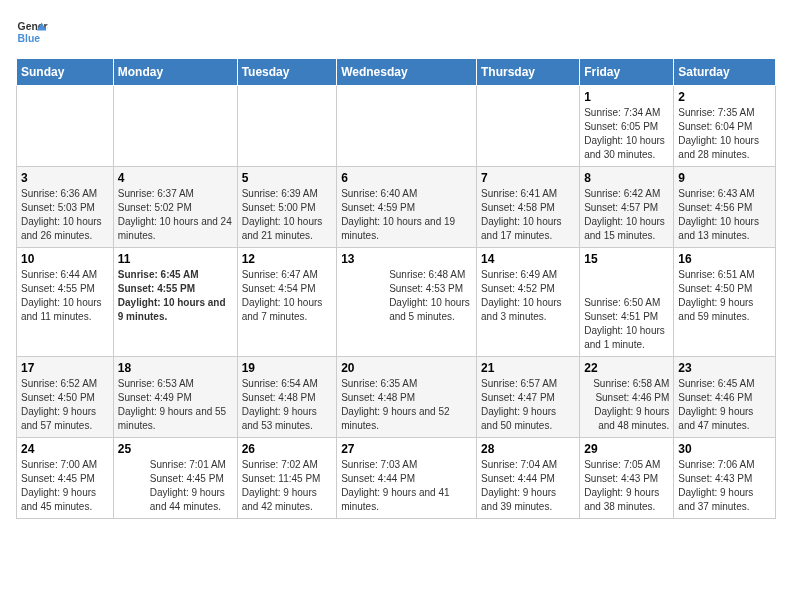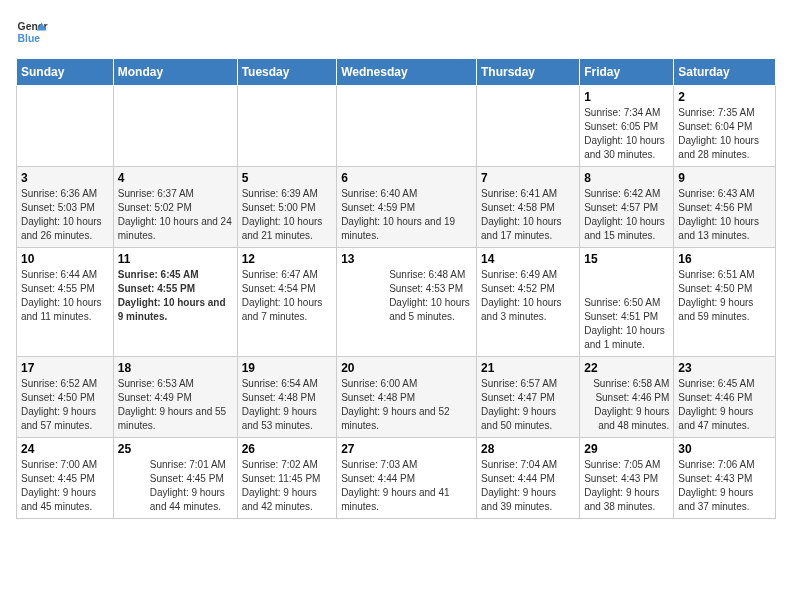--- a/index.html
+++ b/index.html
@@ -230,21 +230,21 @@
 Daylight: 9 hours and 55 minutes.</div>
         </td>
         <td>
           <span class="day-num">19</span>
           <div class="day-info" style="white-space: pre-line;">Sunrise: 6:54 AM
 Sunset: 4:48 PM
 Daylight: 9 hours and 53 minutes.</div>
         </td>
         <td>
           <span class="day-num">20</span>
-          <div class="day-info" style="white-space: pre-line;">Sunrise: 6:00 AM
+          <div class="day-info" style="white-space: pre-line;">Sunrise: 6:35 AM
 Sunset: 4:48 PM
 Daylight: 9 hours and 52 minutes.</div>
         </td>
         <td>
           <span class="day-num">21</span>
           <div class="day-info" style="white-space: pre-line;">Sunrise: 6:57 AM
 Sunset: 4:47 PM
 Daylight: 9 hours and 50 minutes.</div>
         </td>
         <td>

